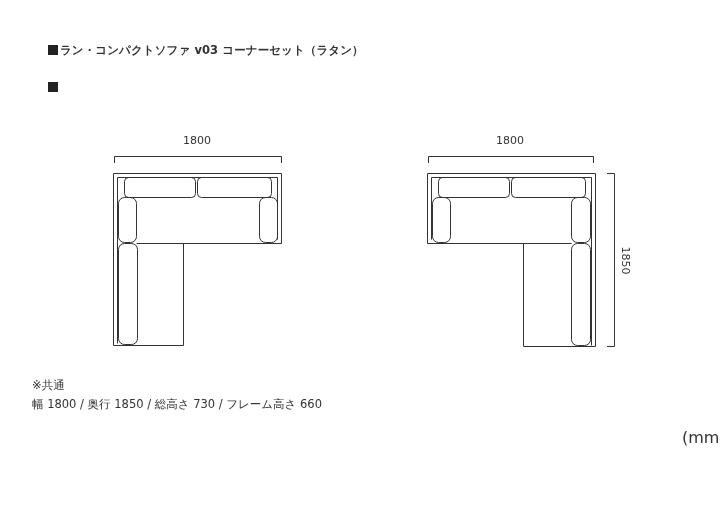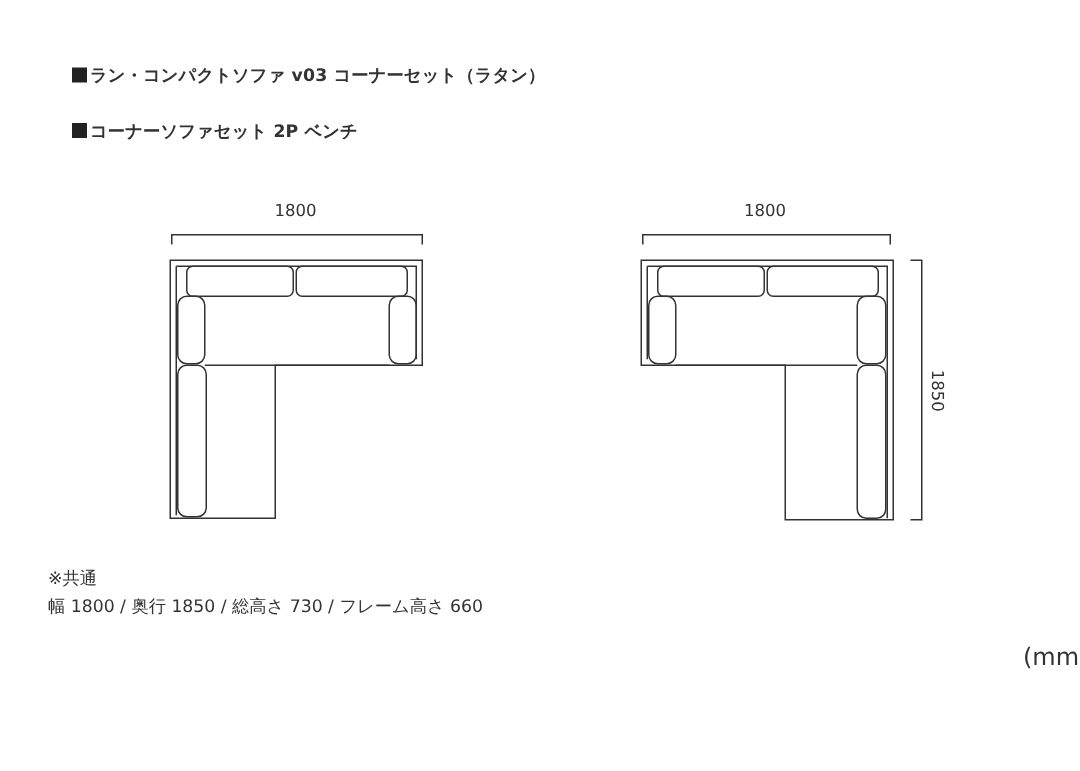--- a/index.html
+++ b/index.html
@@ -14,21 +14,21 @@
   .notes { position:absolute; left:32px; top:376px; font-size:11.5px; line-height:19px; white-space:nowrap; }
   .unit { position:absolute; left:682px; top:428px; font-size:16px; }
 </style>
 </head>
 <body>
 
 <div class="heading" id="h1">
   <span class="sq"></span><span>ラン・コンパクトソファ v03 コーナーセット（ラタン）</span>
 </div>
 <div class="heading" id="h2">
-  <span class="sq"></span><span>コーナーソファセット 2P ベンチ</span>
+  <span class="sq"></span>
 </div>
 
 <svg class="drawing" width="720" height="514" viewBox="0 0 720 514">
   <g fill="none" stroke="#333" stroke-width="1">
 
     <path d="M114.5 163 V156.5 H281.5 V163"></path>
 
     <path d="M113.5 173.5 H281.5 V243.5 H183.5 V345.5 H113.5 Z"></path>
 
     <path d="M117.5 177.5 H277.5 V239.5"></path>

